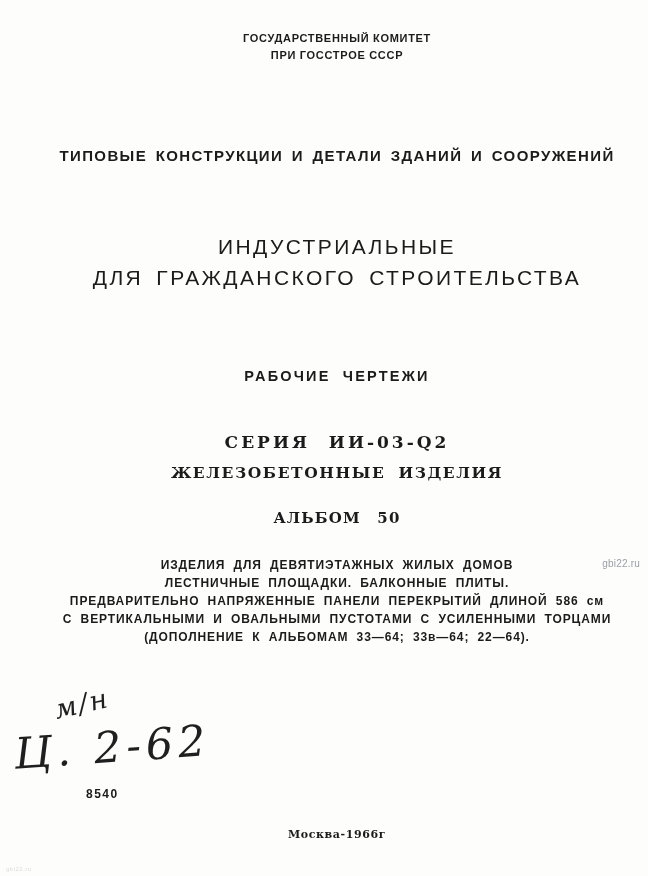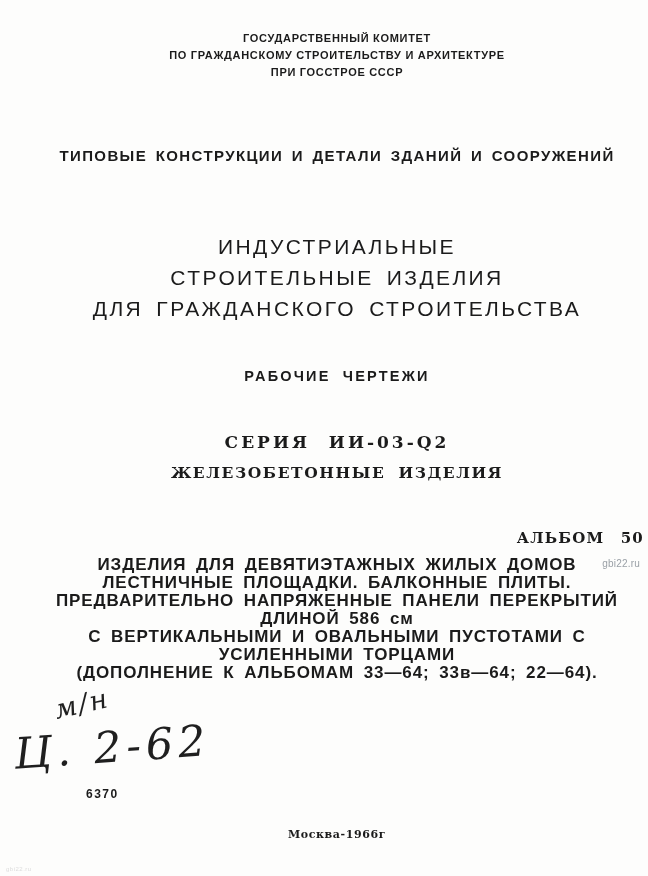--- a/index.html
+++ b/index.html
@@ -34,27 +34,27 @@
     top:432px;
     font-family:"DejaVu Serif", serif;
     font-weight:bold;font-size:17px;letter-spacing:3px;word-spacing:10px;
   }
   .material-line{
     top:463px;
     font-family:"DejaVu Serif", serif;
     font-weight:bold;font-size:15.5px;letter-spacing:1.6px;word-spacing:6px;
   }
   .album-line{
-    top:529px;
+    top:509px;
     font-family:"DejaVu Serif", serif;
-    font-weight:bold;font-size:15px;letter-spacing:1.2px;word-spacing:10px;text-align:right;
+    font-weight:bold;font-size:15px;letter-spacing:1.2px;word-spacing:10px;
   }
   .description{
     top:556px;
-    font-weight:bold;font-size:17px;line-height:18px;letter-spacing:.9px;word-spacing:4px;
+    font-weight:bold;font-size:12px;line-height:18px;letter-spacing:.9px;word-spacing:4px;
   }
   .watermark-side{
     position:absolute;right:8px;top:558px;
     font-size:10px;color:#9aa0a6;letter-spacing:.2px;font-weight:normal;
   }
   .hand{
     position:absolute;
     font-family:"DejaVu Serif", serif;
     font-style:italic;color:#1f1f1f;font-weight:normal;white-space:nowrap;
   }
@@ -74,29 +74,27 @@
     font-size:6px;color:#dcdcdc;letter-spacing:.5px;
   }
 </style>
 </head>
 <body>
 
 <div class="page">
 
   <div class="blk org-header">
     <div>ГОСУДАРСТВЕННЫЙ КОМИТЕТ</div>
-    <div>ПО ГРАЖДАНСКОМУ СТРОИТЕЛЬСТВУ И АРХИТЕКТУРЕ</div>
     <div>ПРИ ГОССТРОЕ СССР</div>
   </div>
 
   <div class="blk series-band">ТИПОВЫЕ КОНСТРУКЦИИ И ДЕТАЛИ ЗДАНИЙ И СООРУЖЕНИЙ</div>
 
   <div class="blk main-title">
     <div>ИНДУСТРИАЛЬНЫЕ</div>
-    <div>СТРОИТЕЛЬНЫЕ ИЗДЕЛИЯ</div>
     <div>ДЛЯ ГРАЖДАНСКОГО СТРОИТЕЛЬСТВА</div>
   </div>
 
   <div class="blk subtitle">РАБОЧИЕ ЧЕРТЕЖИ</div>
 
   <div class="blk series-line">СЕРИЯ ИИ-03-Q2</div>
 
   <div class="blk material-line">ЖЕЛЕЗОБЕТОННЫЕ ИЗДЕЛИЯ</div>
 
   <div class="blk album-line">АЛЬБОМ 50</div>
@@ -108,19 +106,19 @@
     <div>С ВЕРТИКАЛЬНЫМИ И ОВАЛЬНЫМИ ПУСТОТАМИ С УСИЛЕННЫМИ ТОРЦАМИ</div>
     <div>(ДОПОЛНЕНИЕ К АЛЬБОМАМ 33—64; 33в—64; 22—64).</div>
   </div>
 
   <div class="watermark-side">gbi22.ru</div>
 
   <div class="hand hand-top">м/н</div>
 
   <div class="hand hand-main">Ц. 2-62</div>
 
-  <div class="print-code">6370</div>
+  <div class="print-code">8540</div>
 
   <div class="blk imprint">Москва-1966г</div>
 
   <div class="watermark-bottom">gbi22.ru</div>
 
 </div>
 
 </body></html>

